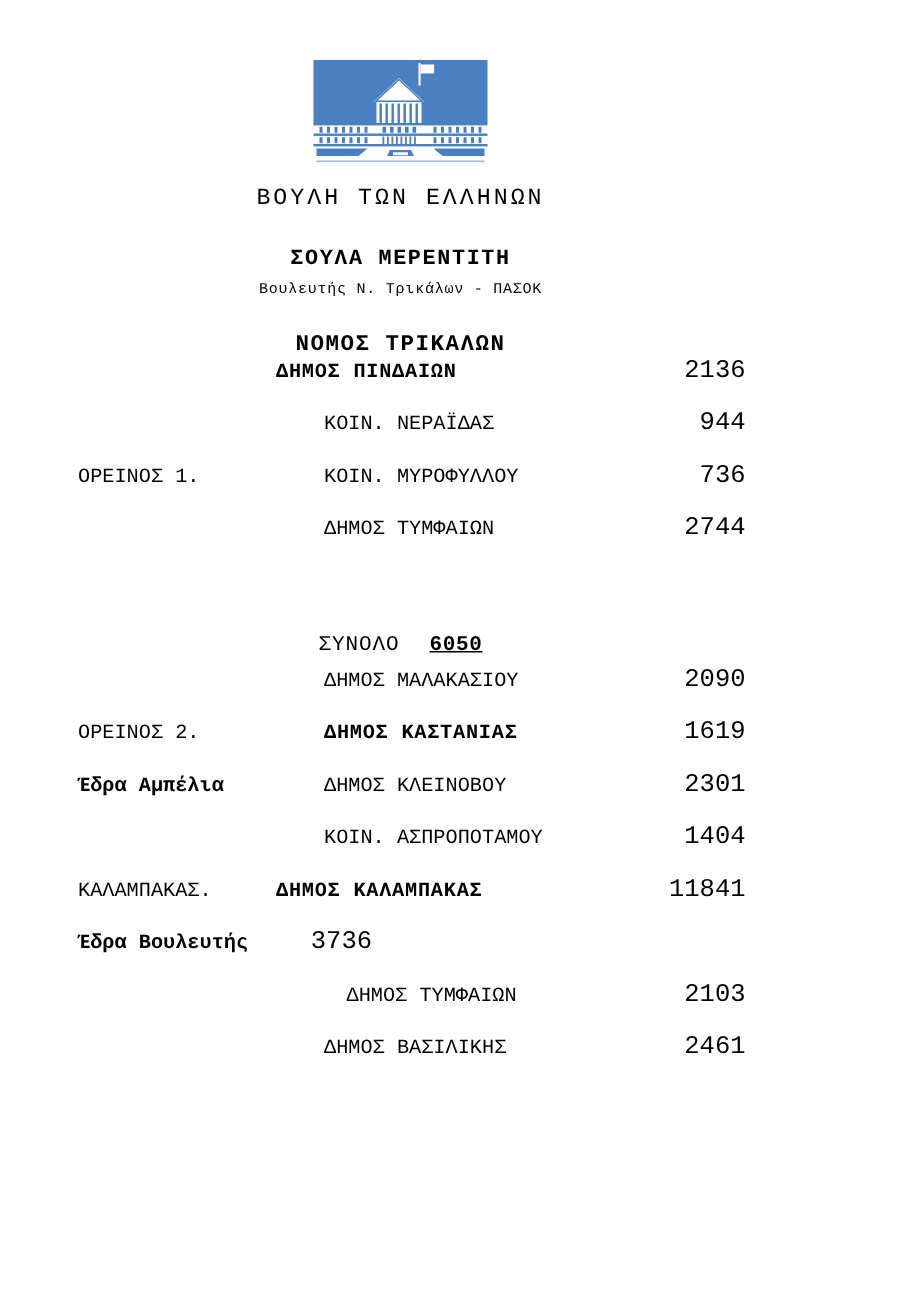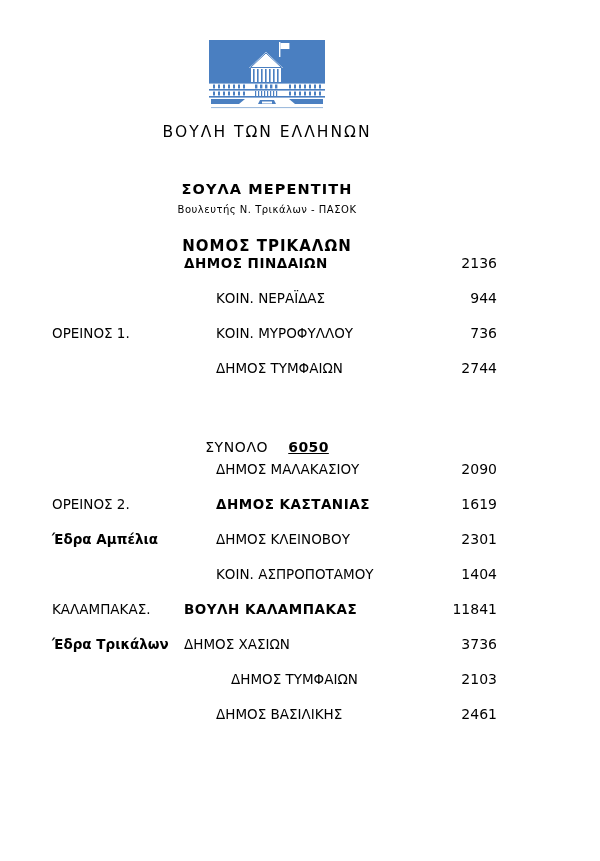--- a/index.html
+++ b/index.html
@@ -13,20 +13,21 @@
     overflow: hidden;
     font-family: "DejaVu Sans", "Liberation Sans", sans-serif;
     color: #000000;
     position: relative;
   }
 
   .page {
     width: 534px;
     height: 861px;
     position: relative;
+    font-family: Liberation Mono, monospace;
   }
 
   
   .emblem-wrap {
     width: 100%;
     padding-top: 38px;
     display: flex;
     flex-direction: column;
     align-items: center;
   }
@@ -38,21 +39,21 @@
   .org-title {
     margin-top: 11px;
     font-size: 15.5px;
     letter-spacing: 2.0px;
     font-weight: 400;
     text-align: center;
     white-space: nowrap;
   }
 
   .mp-name {
-    margin-top: 40px;
+    margin-top: 24px;
     font-size: 14.5px;
     font-weight: 700;
     letter-spacing: 1.1px;
   }
   .mp-role {
     margin-top: 7px;
     font-size: 10px;
     font-weight: 400;
     letter-spacing: 0.5px;
     text-align: left;
@@ -94,21 +95,21 @@
   .cell-name.bold {
     font-weight: 700;
     letter-spacing: 0.5px;
   }
   .cell-name.indent1 { padding-left: 0px; }
   .cell-name.indent2 { padding-left: 32px; }
   .cell-name.indent3 { padding-left: 47px; }
   .cell-value {
     flex: 0 0 64px;
     text-align: right;
-    font-size: 14px;
+    font-size: 17px;
     font-weight: 400;
     white-space: nowrap;
   }
 
   
   .subtotal {
     height: 60px;
     display: flex;
     align-items: flex-end;
     justify-content: center;
@@ -279,26 +280,25 @@
       <div class="cell-left"></div>
       <div class="cell-name indent2">ΚΟΙΝ. ΑΣΠΡΟΠΟΤΑΜΟΥ</div>
       <div class="cell-value">1404</div>
     </div>
   </div>
 
 
   <div class="rows">
     <div class="row">
       <div class="cell-left">ΚΑΛΑΜΠΑΚΑΣ.</div>
-      <div class="cell-name bold indent1">ΒΟΥΛΗ ΚΑΛΑΜΠΑΚΑΣ</div>
+      <div class="cell-name bold indent1">ΔΗΜΟΣ ΚΑΛΑΜΠΑΚΑΣ</div>
       <div class="cell-value">11841</div>
     </div>
     <div class="row">
-      <div class="cell-left bold">Έδρα Τρικάλων</div>
-      <div class="cell-name indent1">ΔΗΜΟΣ ΧΑΣΙΩΝ</div>
+      <div class="cell-left bold">Έδρα Βουλευτής</div>
       <div class="cell-value">3736</div>
     </div>
     <div class="row">
       <div class="cell-left"></div>
       <div class="cell-name indent3">ΔΗΜΟΣ ΤΥΜΦΑΙΩΝ</div>
       <div class="cell-value">2103</div>
     </div>
     <div class="row">
       <div class="cell-left"></div>
       <div class="cell-name indent2">ΔΗΜΟΣ ΒΑΣΙΛΙΚΗΣ</div>

